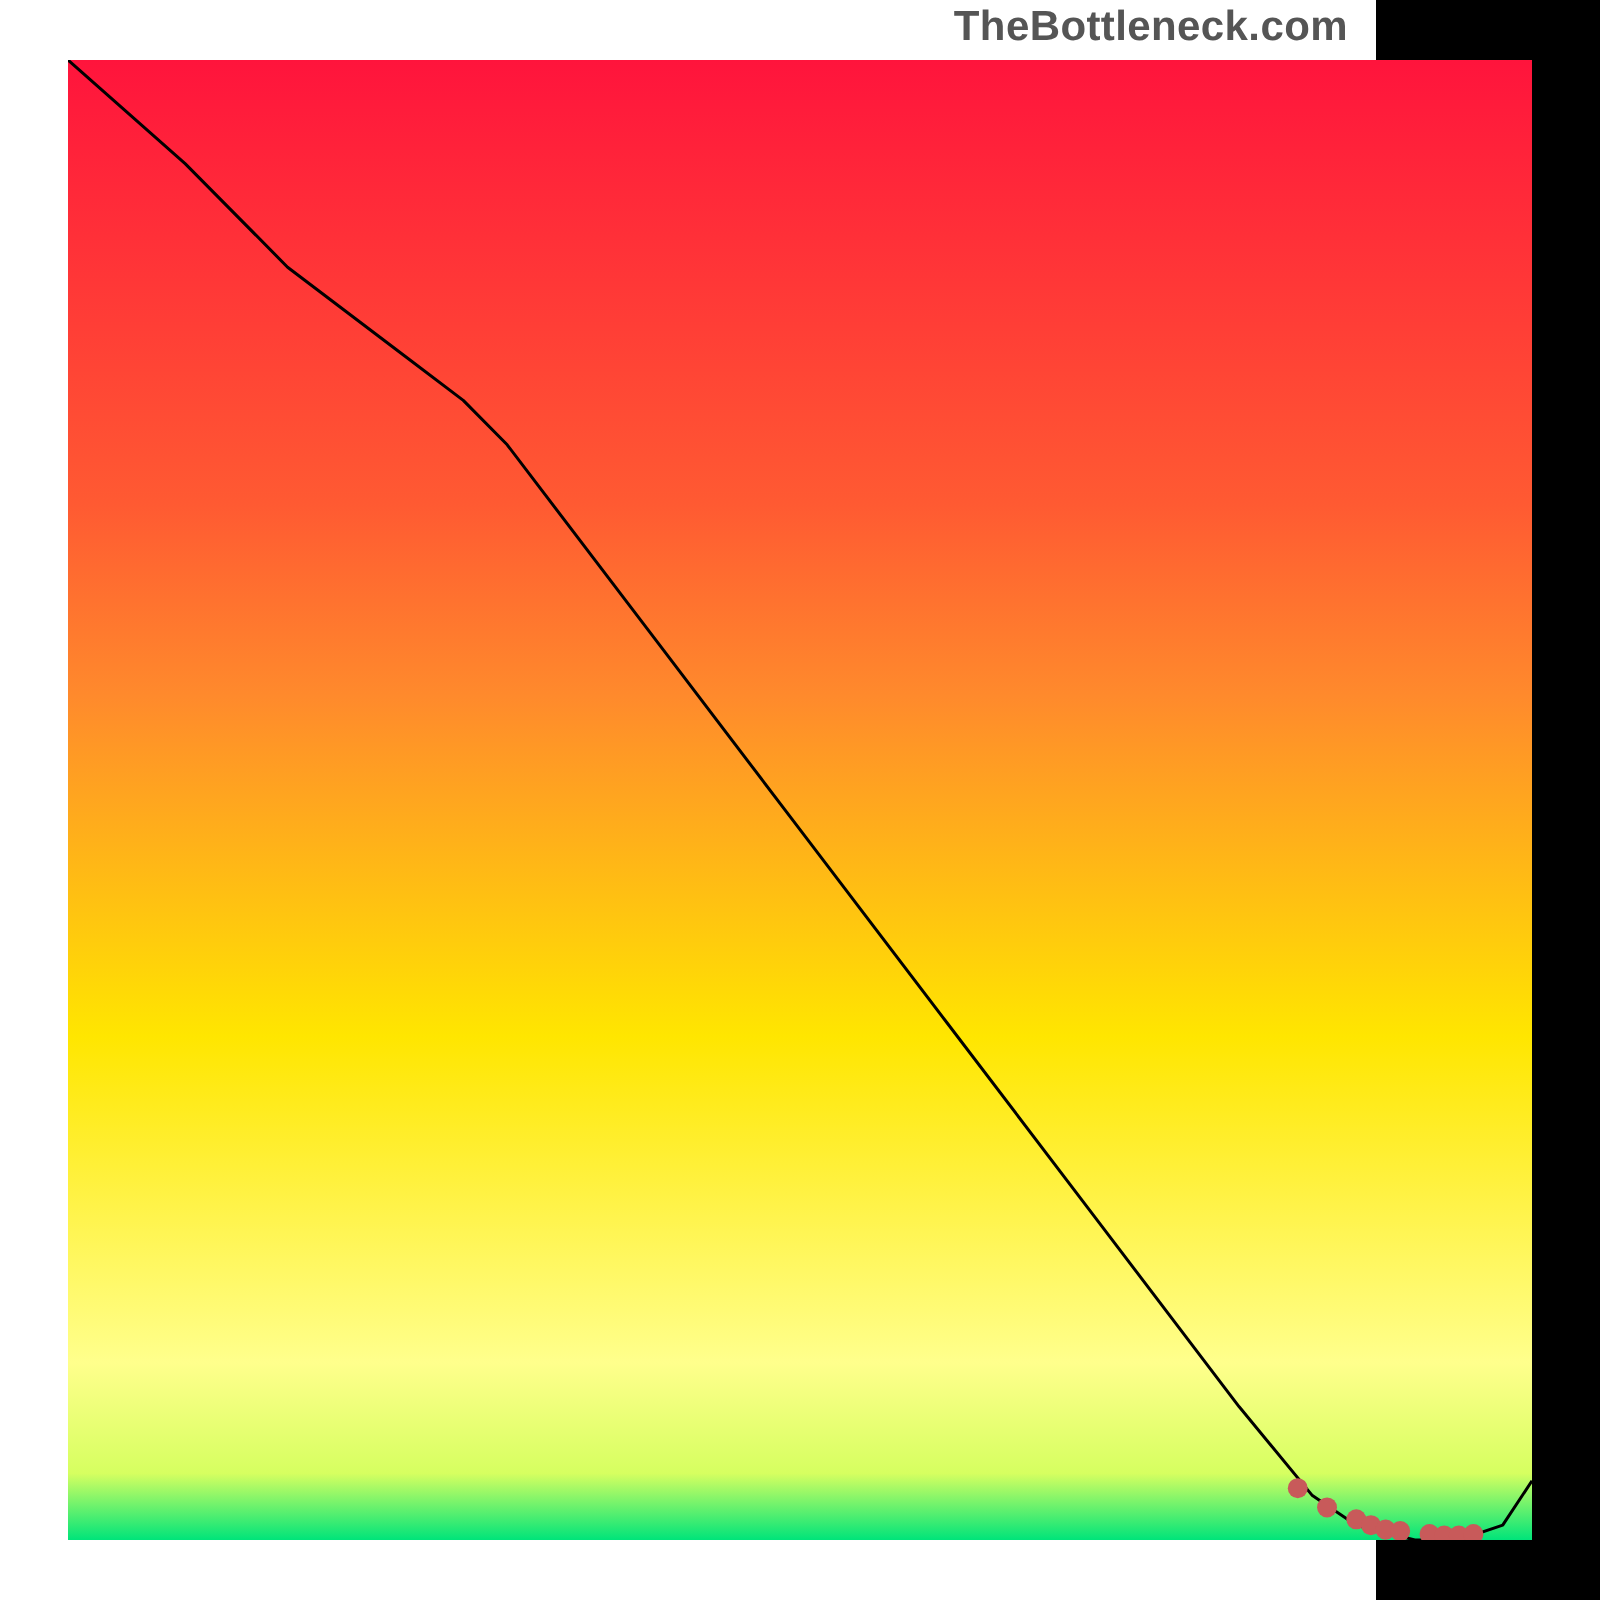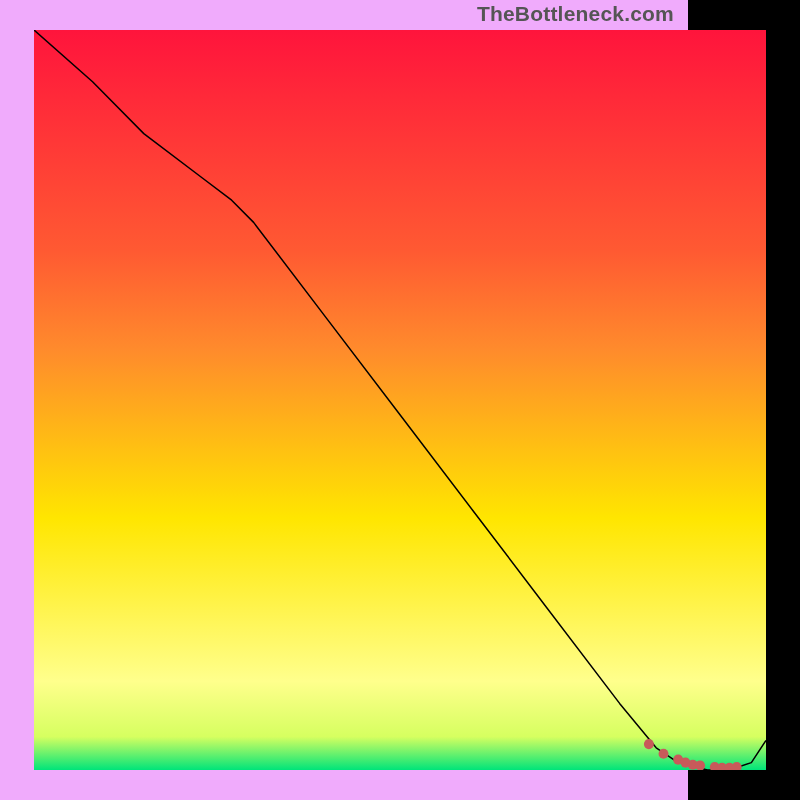--- a/index.html
+++ b/index.html
@@ -8,21 +8,21 @@
     width: 800px;
     height: 800px;
     overflow: hidden;
     background: #000;
     font-family: Arial, Helvetica, sans-serif;
   }
   .stage {
     position: relative;
     width: 688px;
     height: 800px;
-    background: #f0abfc;
+    background: #ffffff;
   }
   .watermark {
     position: absolute;
     top: 2px;
     right: 14px;
     color: #555;
     font-size: 21px;
     font-weight: 600;
     letter-spacing: 0.2px;
     user-select: none;

